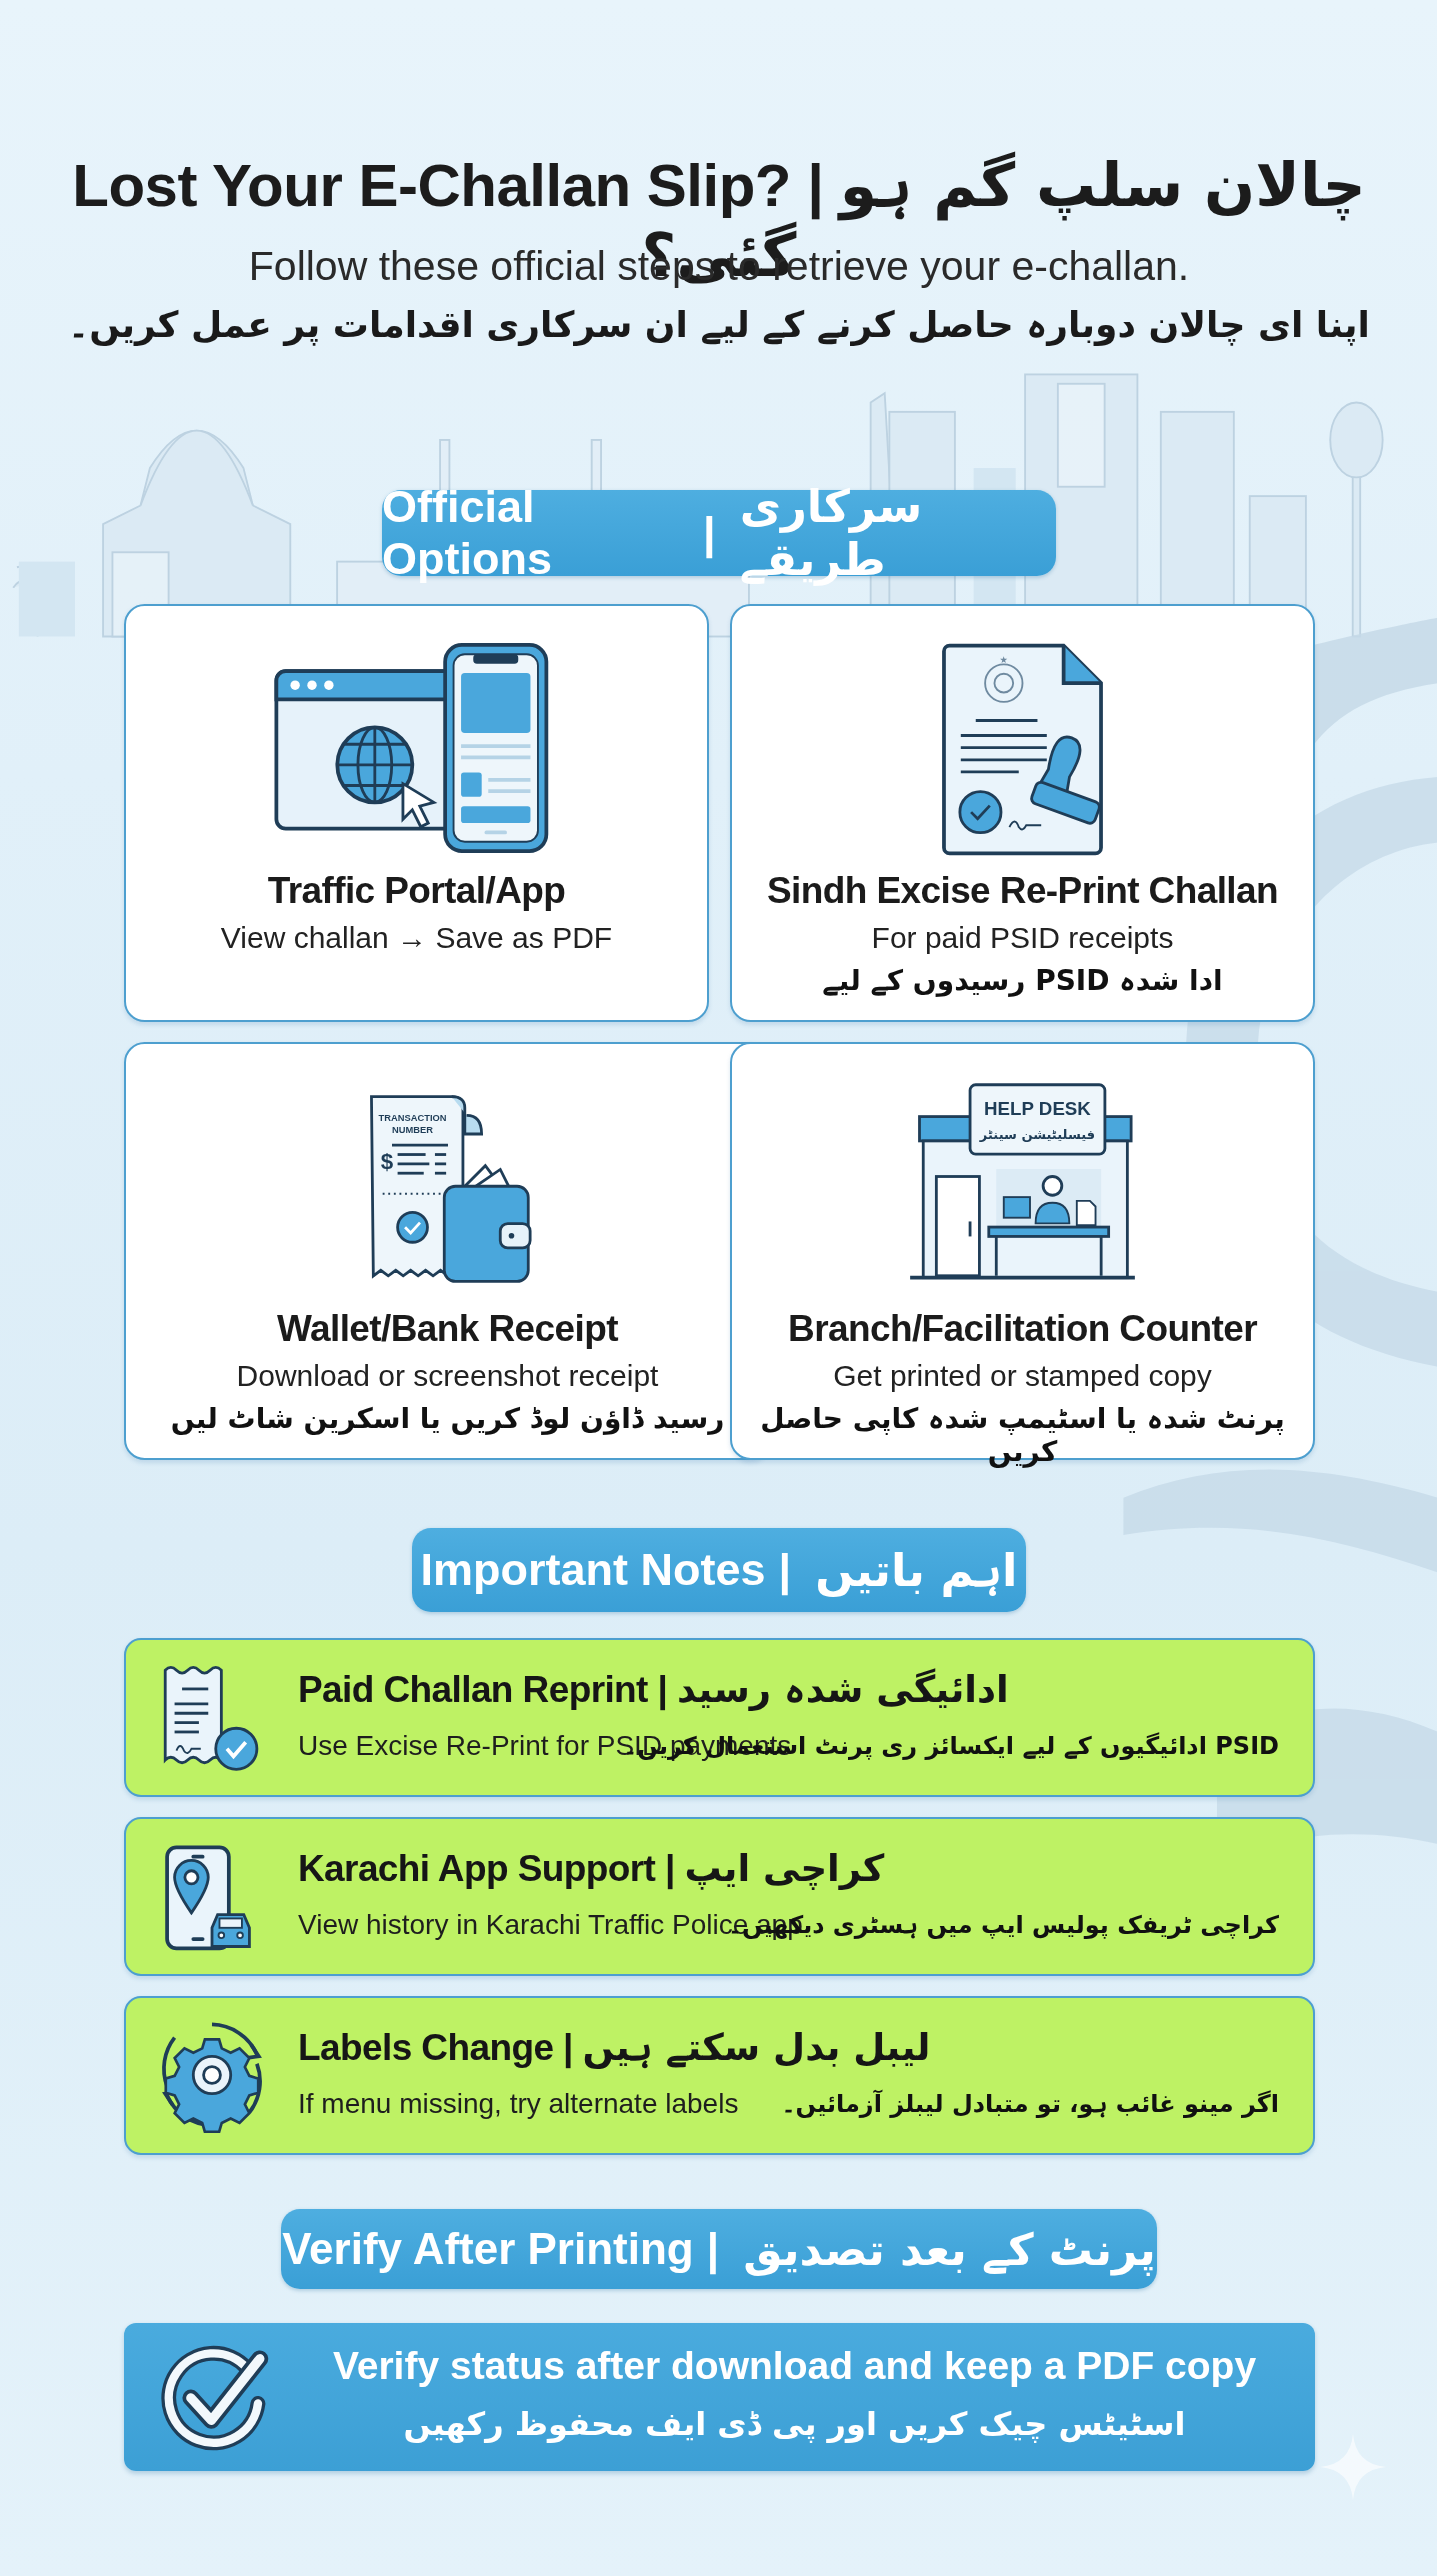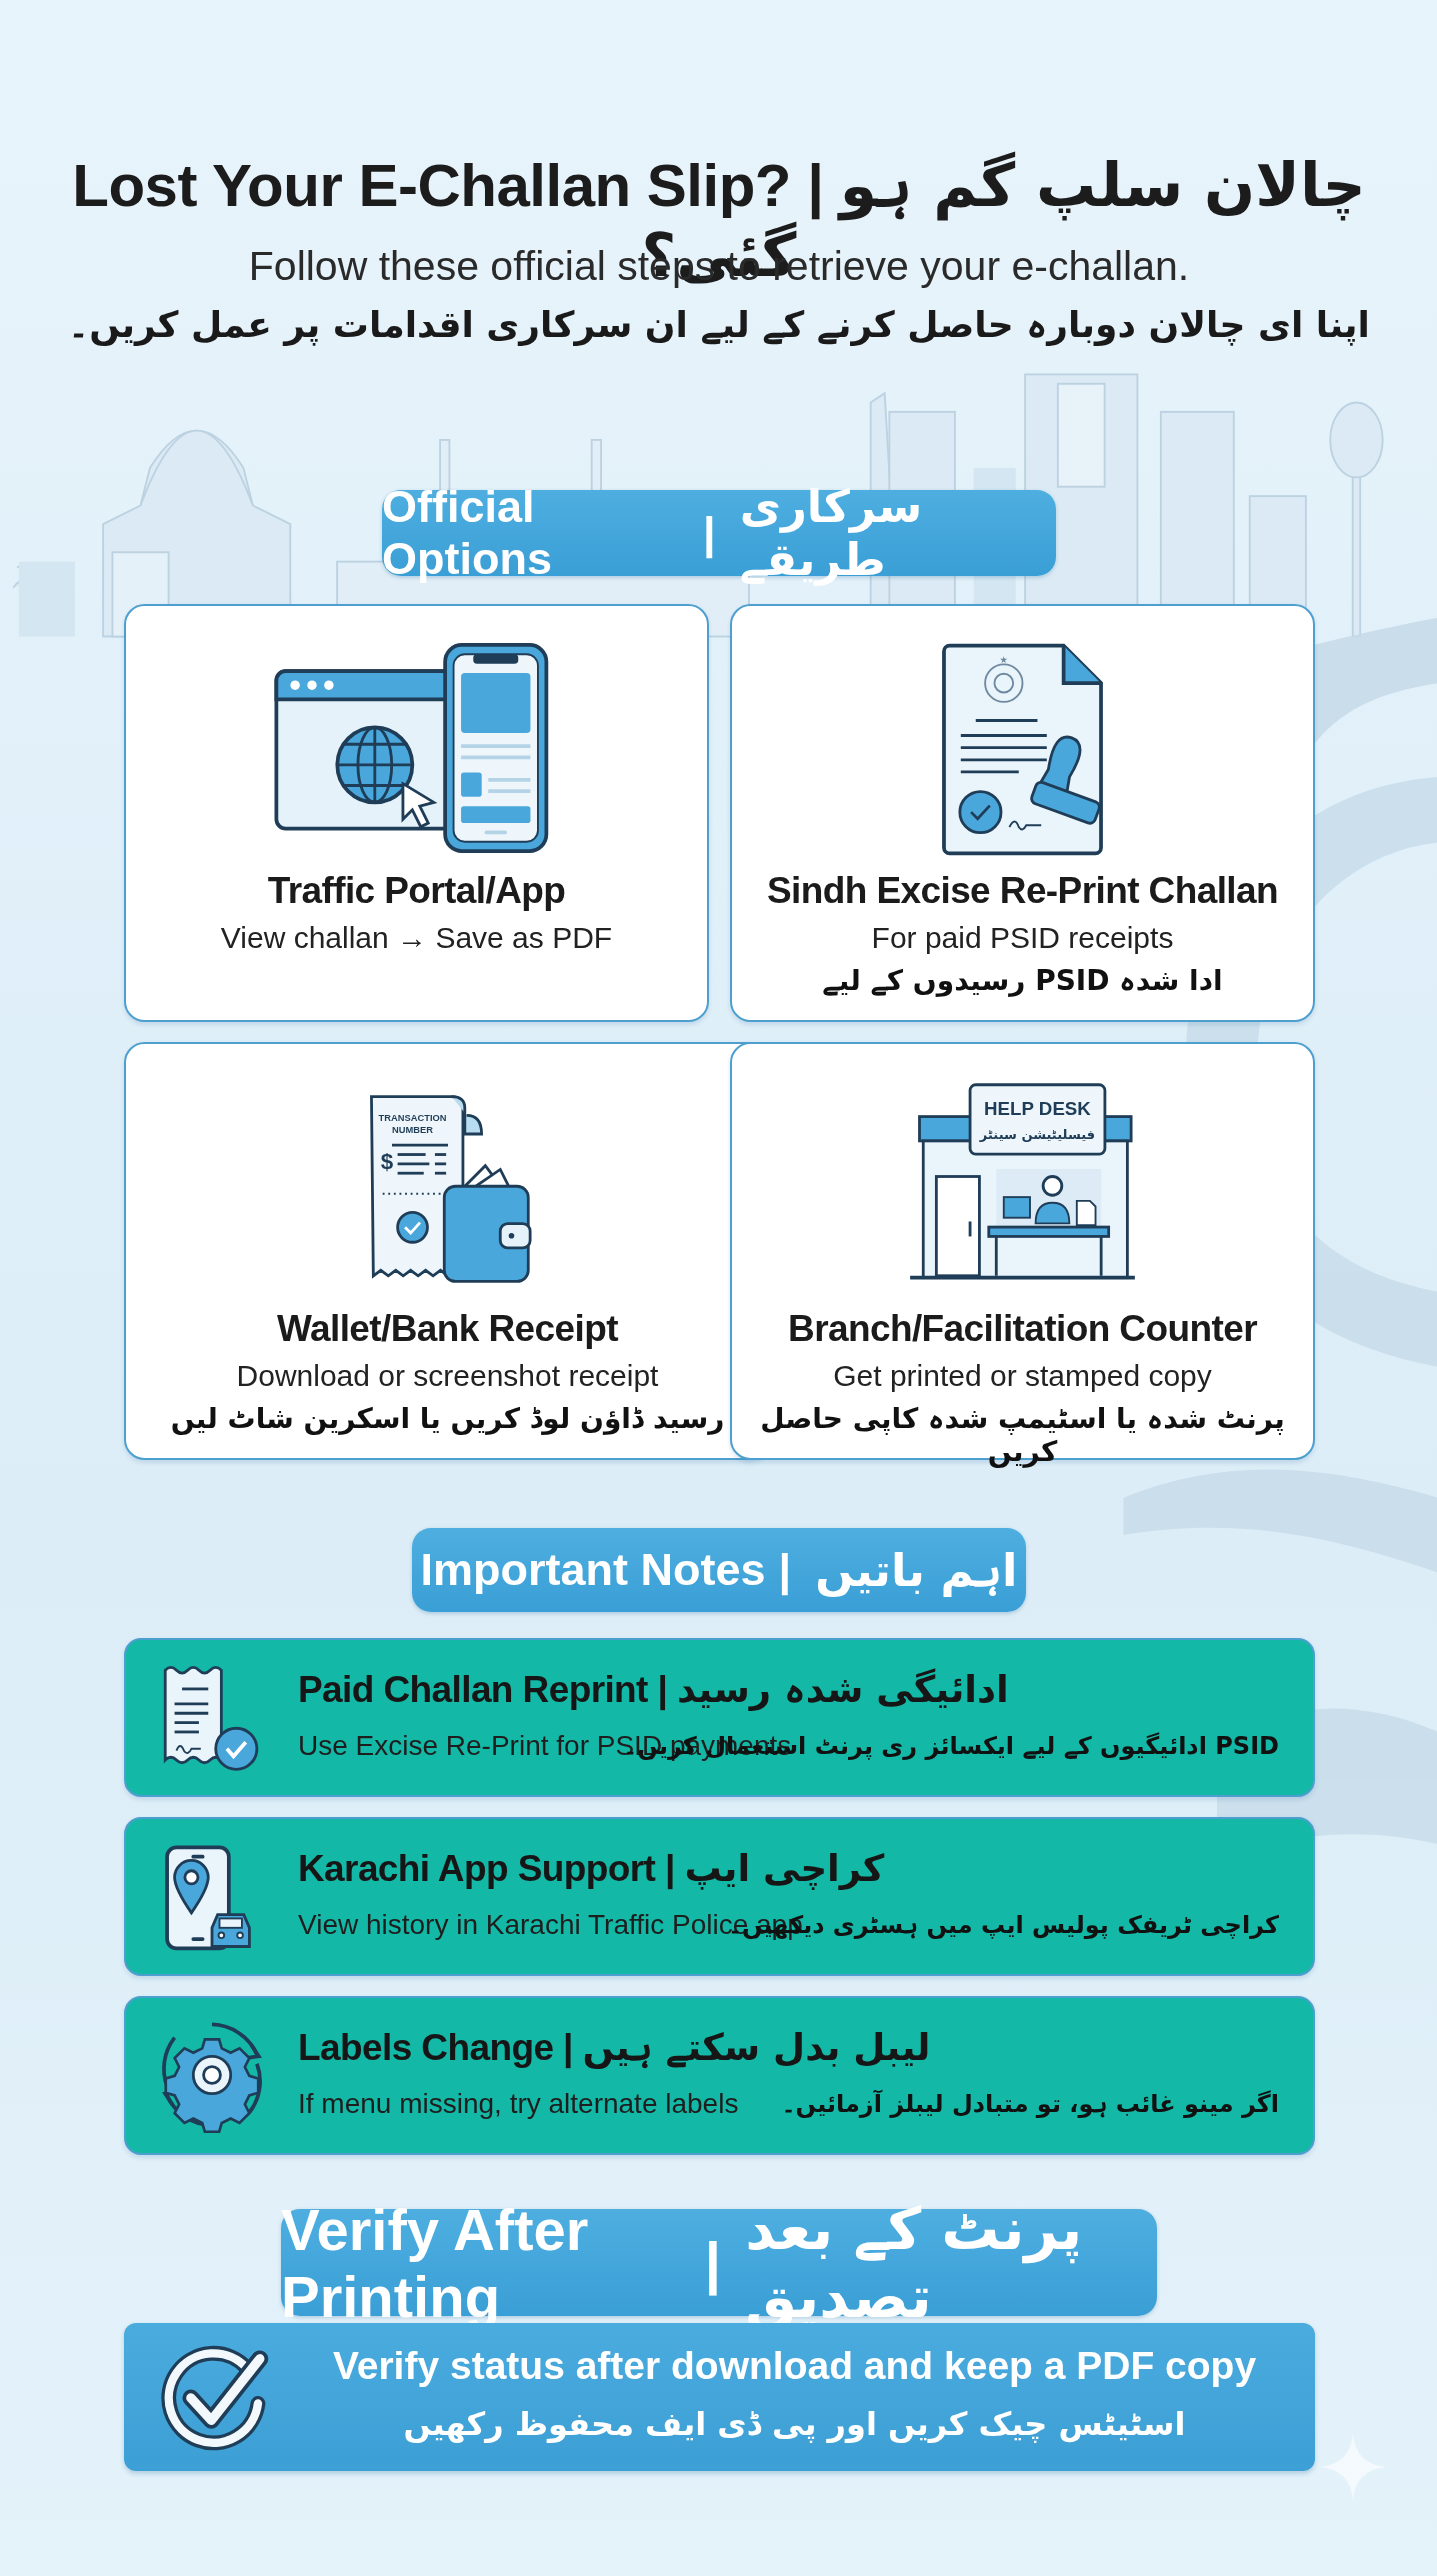--- a/index.html
+++ b/index.html
@@ -43,21 +43,21 @@
     position: absolute; left: 0; right: 0; text-align: center; font-size: 37px; font-weight: bold; color: #1b1b1b;
     letter-spacing: -0.6px;
   }
   .card .c-sub { position: absolute; left: 0; right: 0; text-align: center; font-size: 30px; color: #222; }
   .card .c-ur {
     position: absolute; left: 0; right: 0; text-align: center; font-size: 28px; color: #111;
     direction: rtl; font-family: "DejaVu Sans", sans-serif; font-weight: bold;
   }
 
   .note {
-    position: absolute; left: 124px; width: 1191px; height: 159px; background: #14b8a6;
+    position: absolute; left: 124px; width: 1191px; height: 159px; background: #bef264;
     border: 2.8px solid #4d9fcf; border-radius: 17px; box-shadow: 0 2.8px 4.7px rgba(60,120,170,0.18);
   }
   .note .n-icon { position: absolute; left: 28px; top: 19px; width: 116px; height: 116px; }
   .note .n-title { position: absolute; left: 172px; top: 28px; font-size: 37px; font-weight: bold; color: #161616; letter-spacing: -0.6px; }
   .note .n-title .ur { font-family: "DejaVu Sans", sans-serif; }
   .note .n-sub { position: absolute; left: 172px; top: 90px; font-size: 28px; color: #1e1e1e; }
   .note .n-sub-ur { position: absolute; right: 34px; top: 92px; font-size: 24px; color: #111; direction: rtl; font-family: "DejaVu Sans", sans-serif; font-weight: bold; }
 
   .verify-box {
     position: absolute; left: 124px; top: 2323px; width: 1191px; height: 148px;
@@ -295,21 +295,21 @@
   </svg>
   <div class="n-title">
     <span>Labels Change</span>
     <span>|</span>
     <span class="ur">لیبل بدل سکتے ہیں</span>
   </div>
   <div class="n-sub">If menu missing, try alternate labels</div>
   <div class="n-sub-ur">اگر مینو غائب ہو، تو متبادل لیبلز آزمائیں۔</div>
 </div>
 
-<div class="pill" style="left:281px; top:2209px; width:876px; height:107px; font-size:58px;">
+<div class="pill" style="left:281px; top:2209px; width:876px; height:80px; font-size:44px;">
   <span>Verify After Printing</span>
   <span class="sep">|</span>
   <span class="ur">پرنٹ کے بعد تصدیق</span>
 </div>
 
 <div class="verify-box">
   <svg style="position:absolute; left:37px; top:19px;" width="110" height="110" viewBox="0 0 118 118">
     <path d="M92 28 A48 48 0 1 0 104 66" fill="none" stroke="#1f3d57" stroke-width="16" stroke-linecap="round"></path>
     <path d="M92 28 A48 48 0 1 0 104 66" fill="none" stroke="#f2f8fc" stroke-width="9" stroke-linecap="round"></path>
     <path d="M32 60 l22 24 l52 -66" fill="none" stroke="#1f3d57" stroke-width="18" stroke-linecap="round" stroke-linejoin="round"></path>

